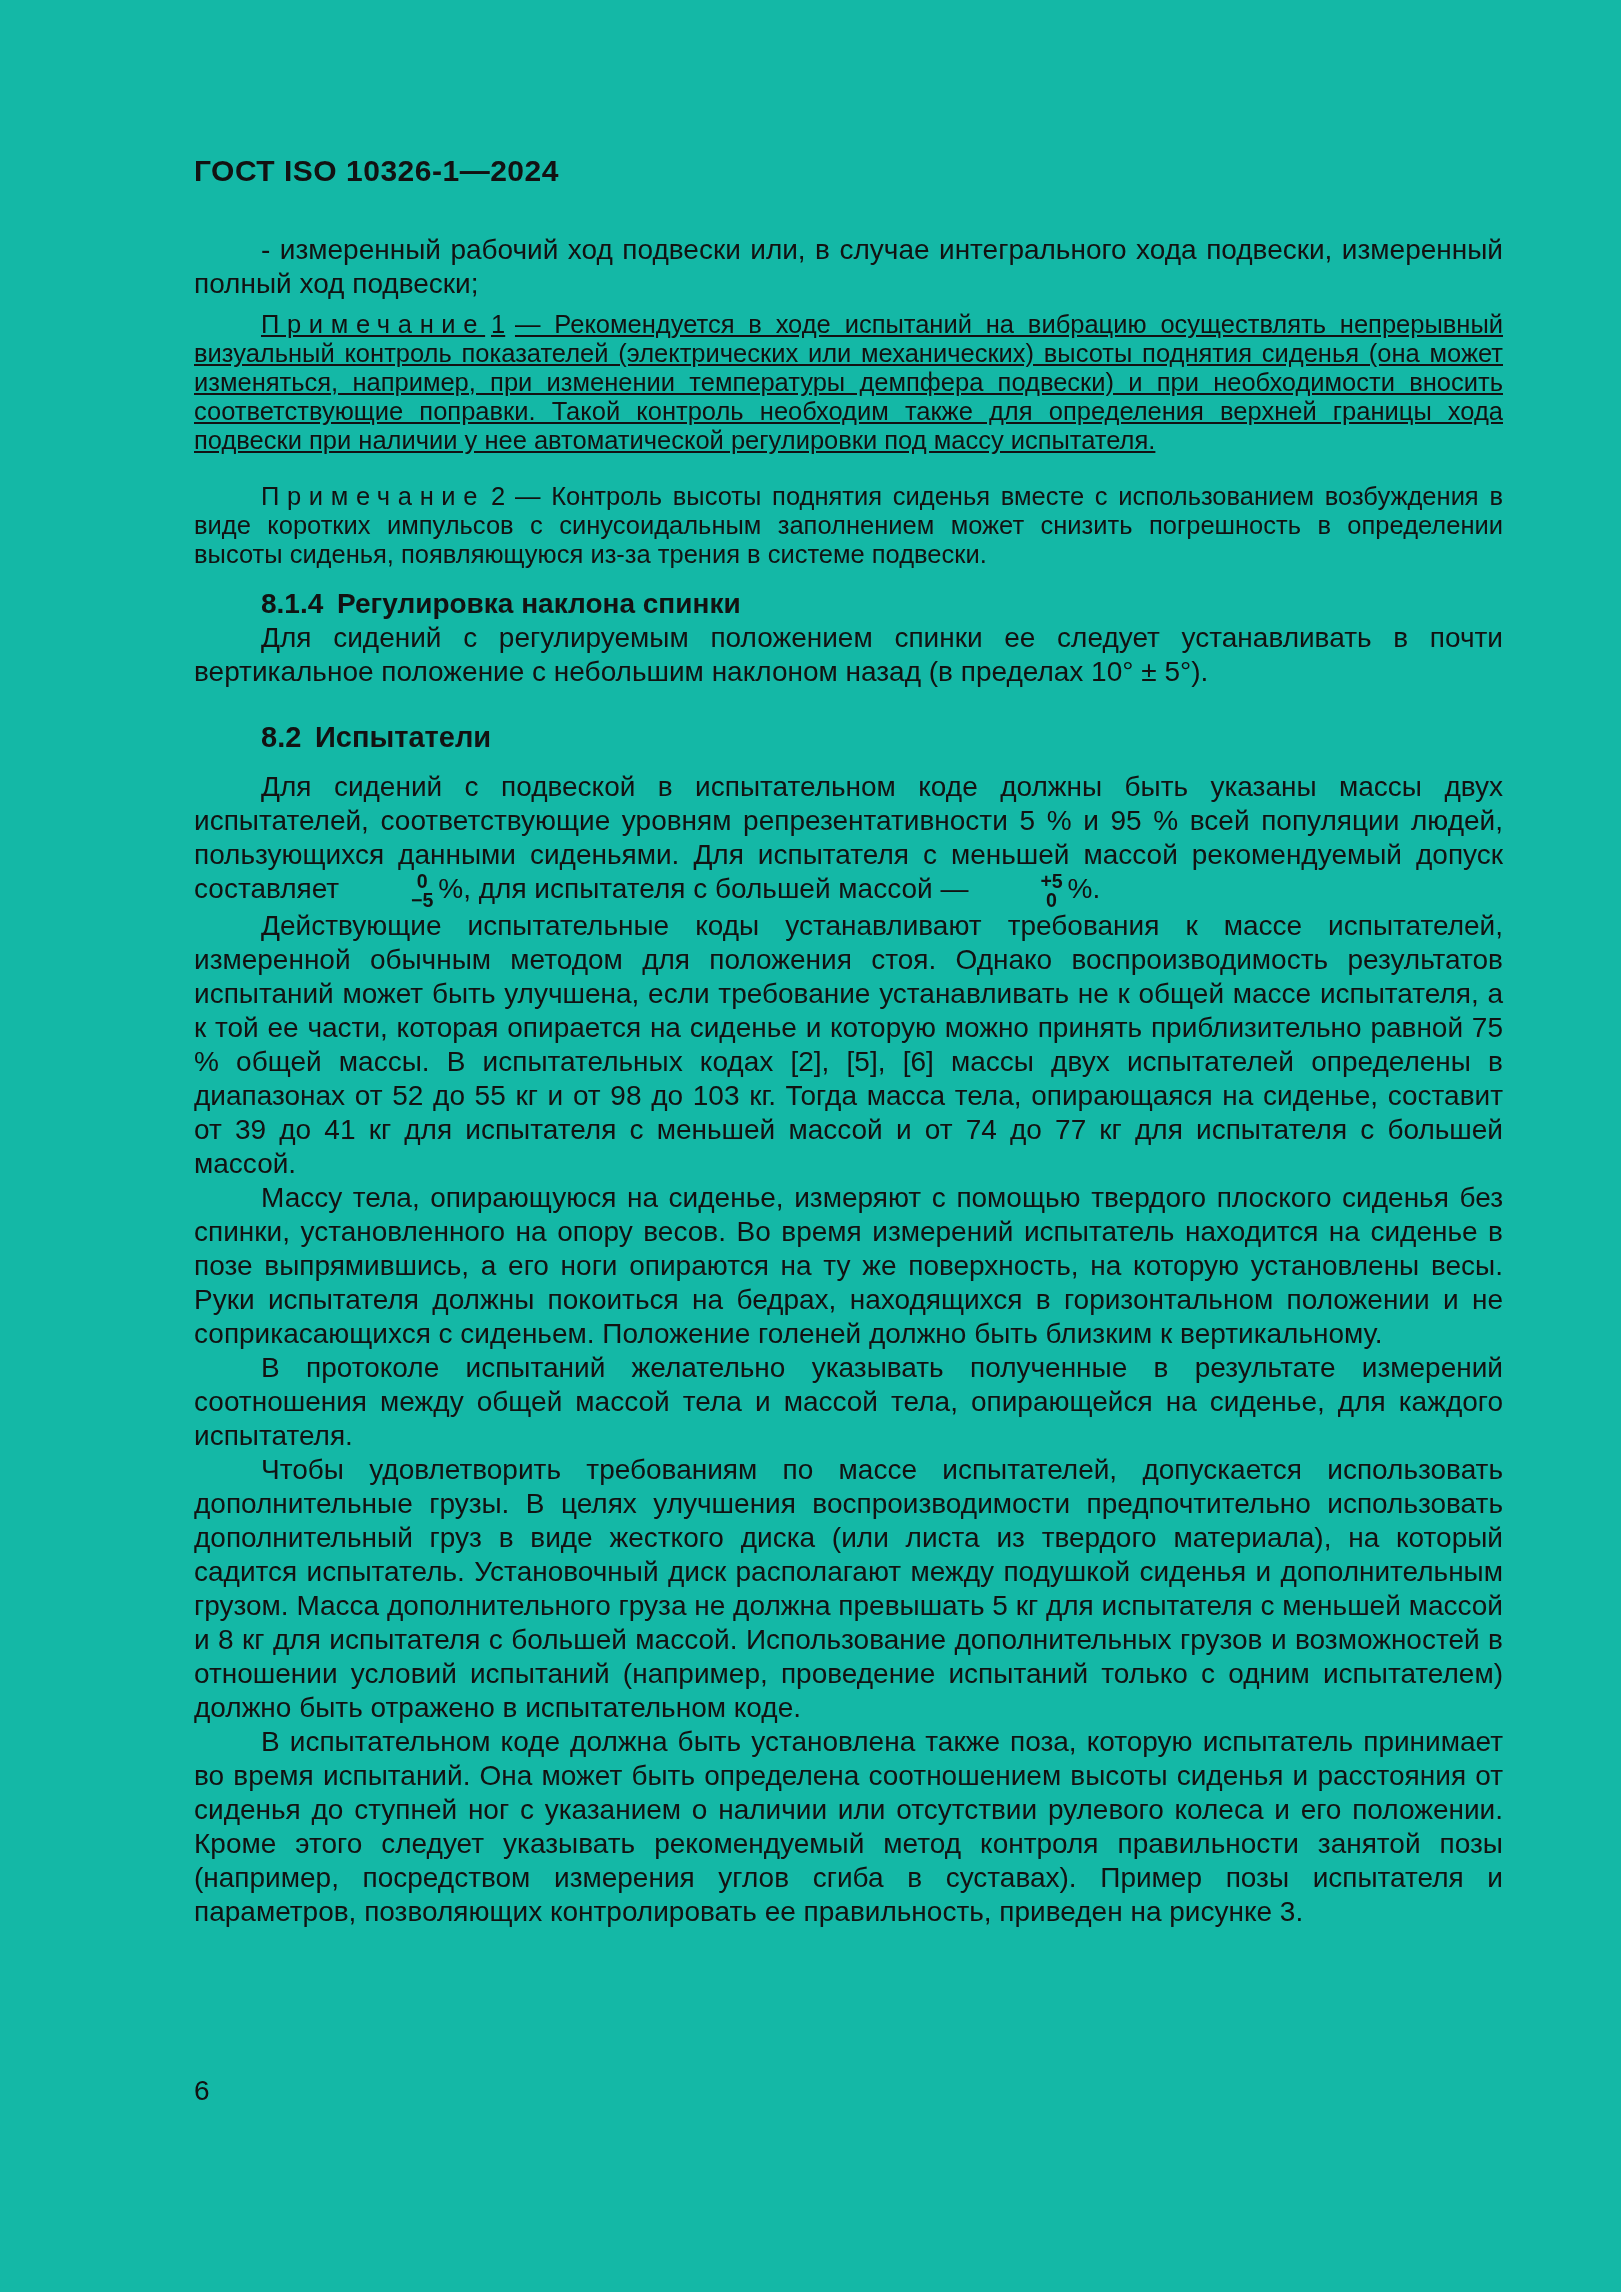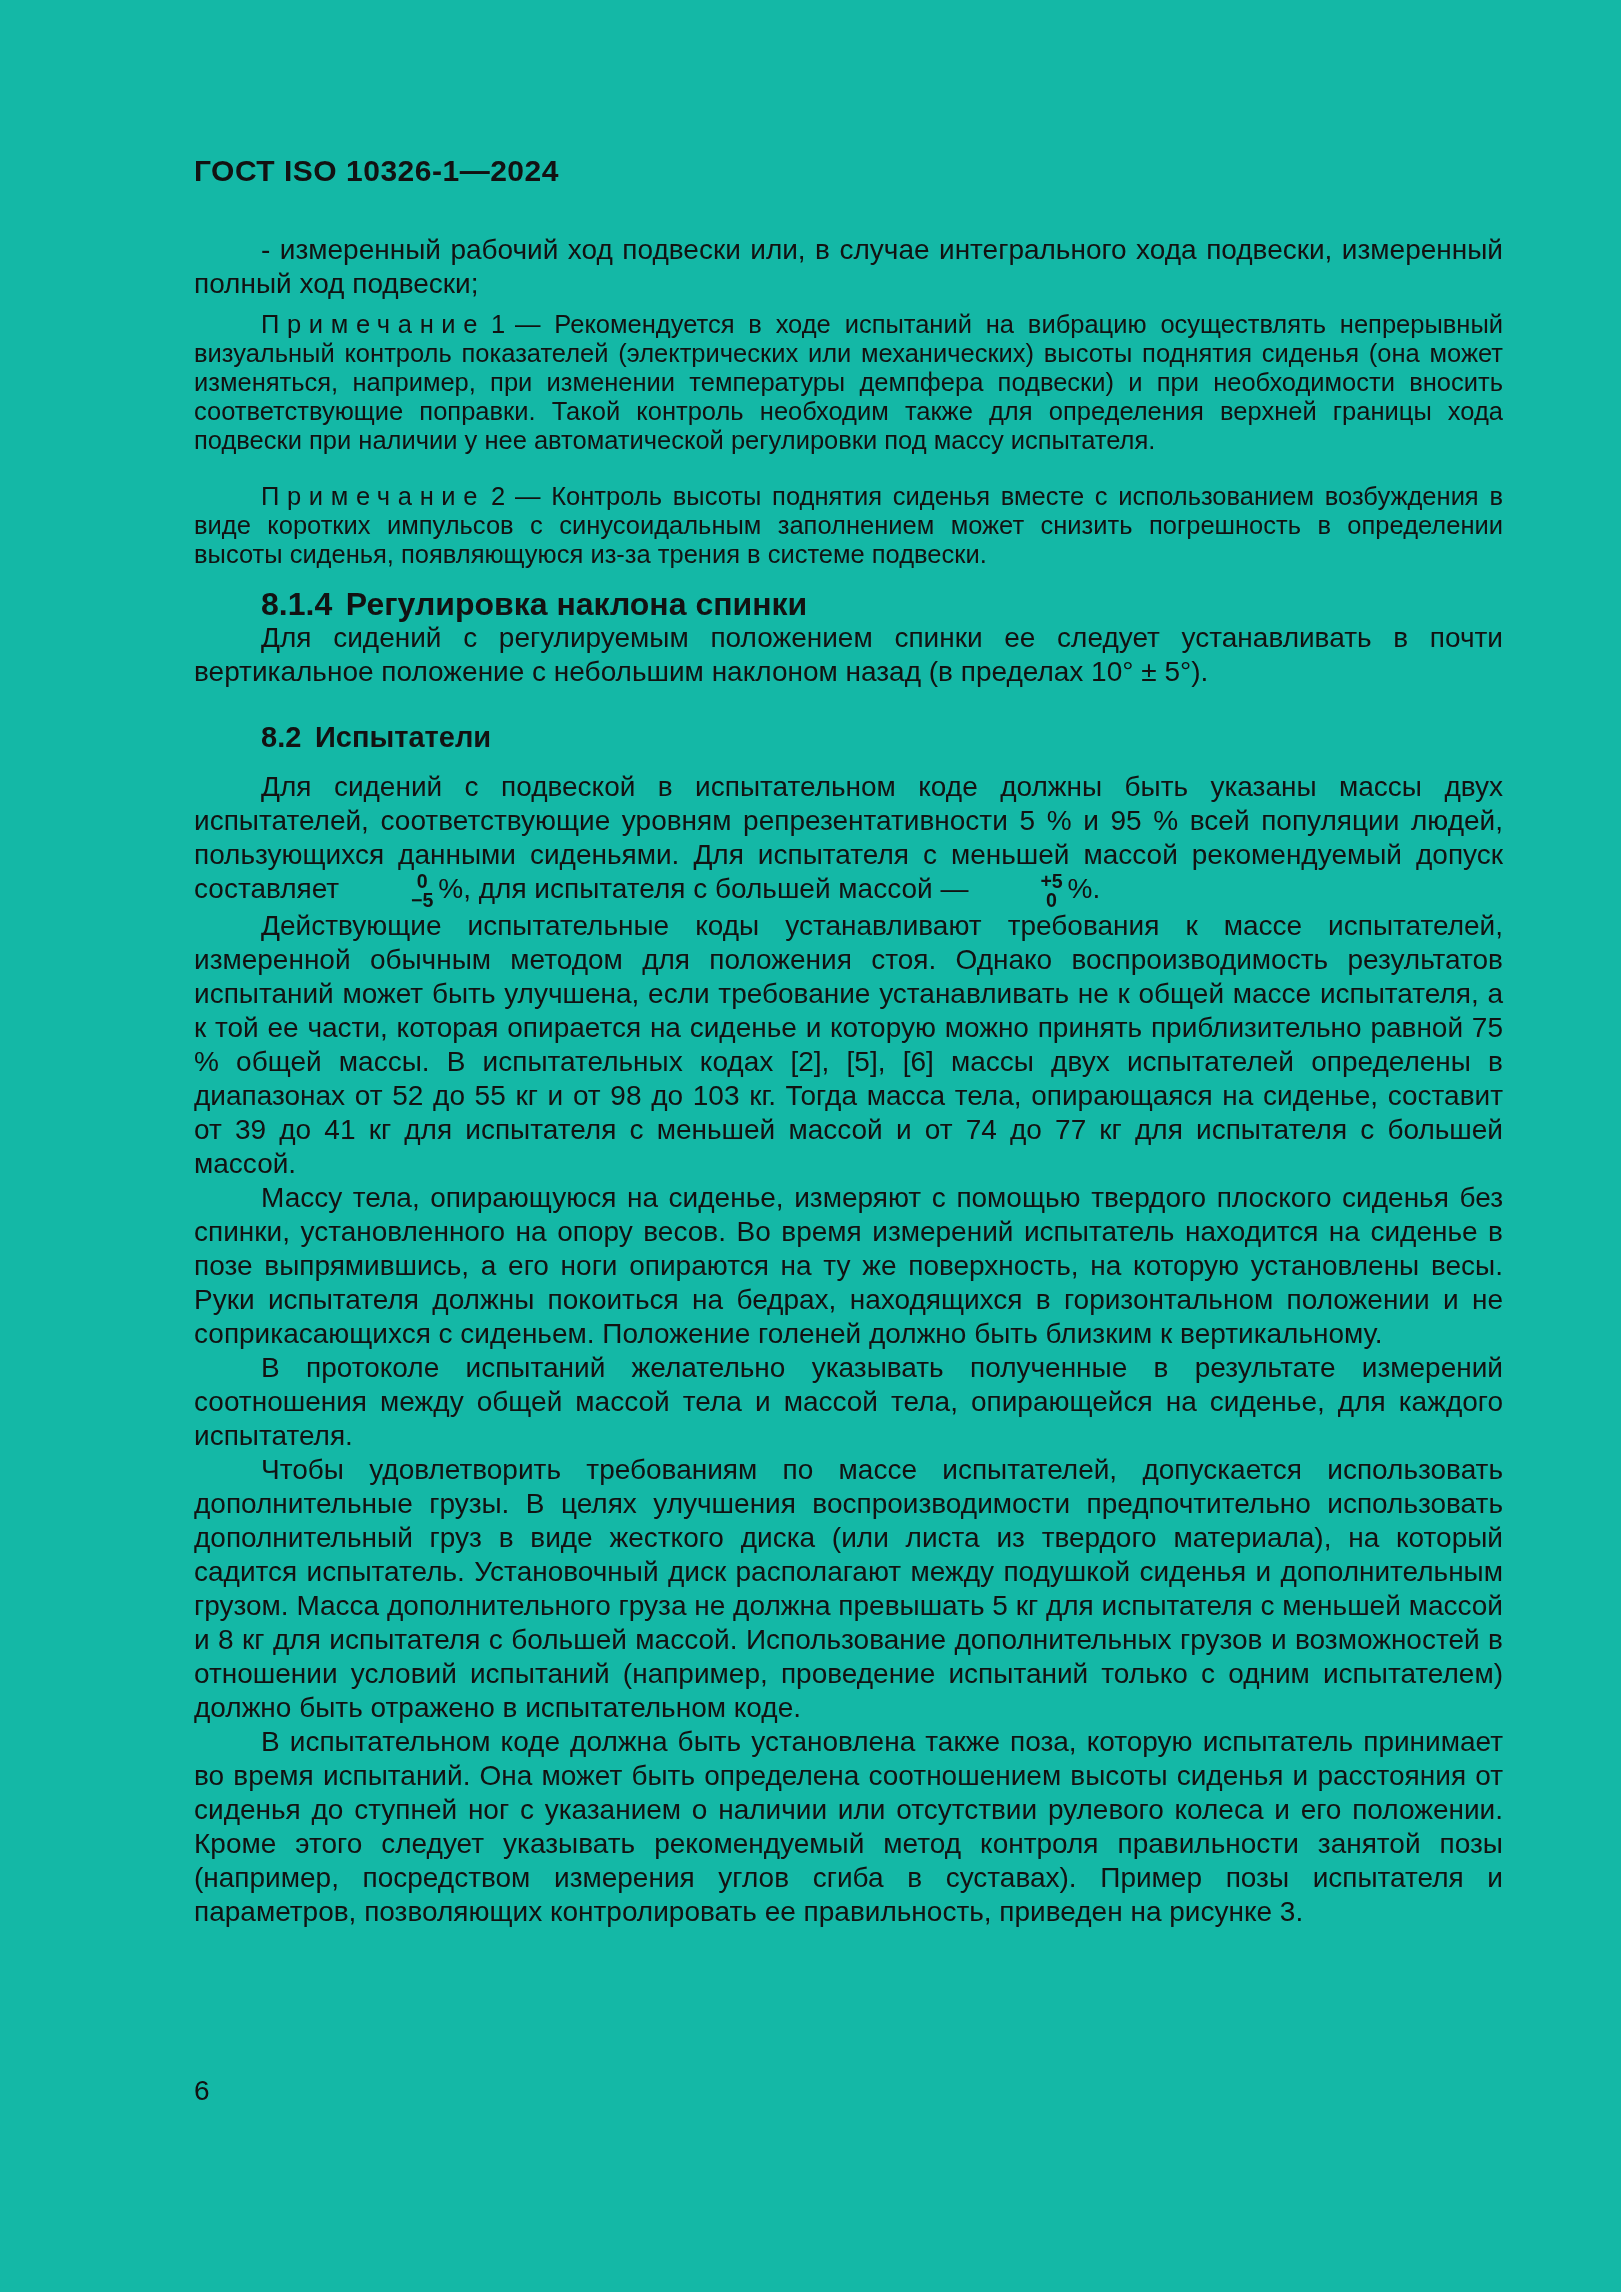--- a/index.html
+++ b/index.html
@@ -38,25 +38,25 @@
   }
 
   .note {
     font-size: 25.5px;
     line-height: 29px;
     text-align: justify;
     text-indent: 67px;
   }
   .note-label { letter-spacing: 0.30em; }
   .note-num { margin: 0 9.8px 0 5.9px; }
-  .note-first { margin-top: 8.8px; }
+  .note-first { margin-top: 8.8px; text-decoration: underline; }
   .note-next  { margin-top: 27px; }
 
   .subheading {
-    font-size: 32px;
+    font-size: 28px;
     line-height: 34px;
     font-weight: bold;
     text-indent: 67px;
     margin-top: 18.6px;
   }
   .heading-l2 {
     font-size: 29px;
     line-height: 34px;
     font-weight: bold;
     text-indent: 67px;

